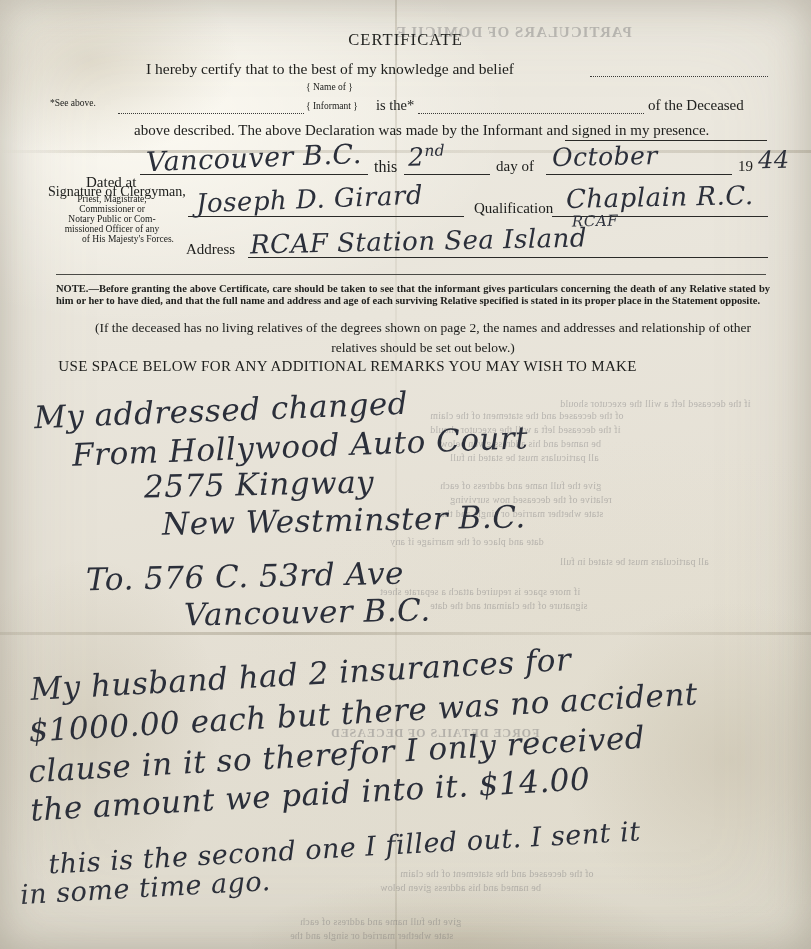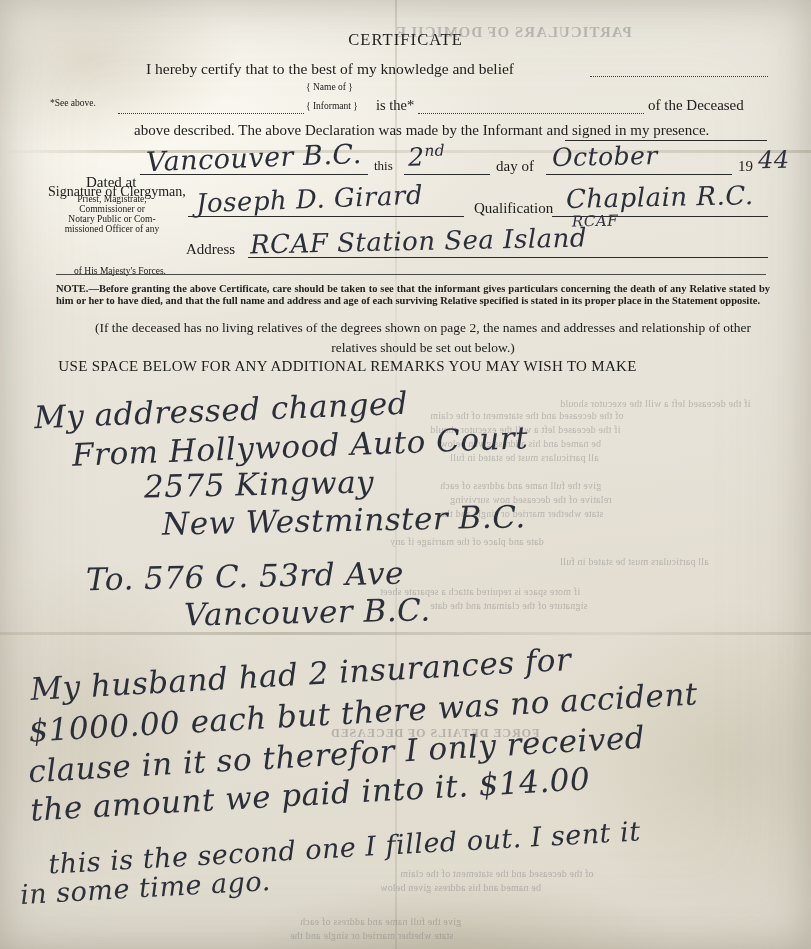--- a/index.html
+++ b/index.html
@@ -139,32 +139,32 @@
 
   <div class="printed" style="left:376px; top:97px; font-size:14.5px;">is the*</div>
   <div class="dotline" style="left:418px; top:113px; width:226px;"></div>
   <div class="printed" style="left:648px; top:97px; font-size:15px;">of the Deceased</div>
 
   <div class="printed" style="left:118px; top:122px; font-size:15px;margin-left:16px;">above described.   The above Declaration was made by the Informant and signed in my presence.</div>
   <div class="soline" style="left:565px; top:140px; width:202px;"></div>
 
   <div class="printed" style="left:86px; top:174px; font-size:15px;">Dated at</div>
   <div class="soline" style="left:140px; top:174px; width:228px;"></div>
-  <div class="printed" style="left:374px; top:158px; font-size:13px;">this</div>
+  <div class="printed" style="left:374px; top:158px; font-size:16px;">this</div>
   <div class="soline" style="left:404px; top:174px; width:86px;"></div>
   <div class="printed" style="left:496px; top:158px; font-size:15px;">day of</div>
   <div class="soline" style="left:546px; top:174px; width:186px;"></div>
   <div class="printed" style="left:738px; top:158px; font-size:15px;">19</div>
 
   <div class="printed center" style="left:48px; top:184px; width:128px; font-size:14px;">Signature  of  Clergyman,</div>
   <div class="printed center" style="left:48px; top:194px; width:128px; font-size:9.5px;">Priest, Magistrate,</div>
   <div class="printed center" style="left:48px; top:204px; width:128px; font-size:9.5px;">Commissioner or</div>
   <div class="printed center" style="left:48px; top:214px; width:128px; font-size:9.5px;">Notary Public or Com-</div>
   <div class="printed center" style="left:48px; top:224px; width:128px; font-size:9.5px;">missioned Officer of any</div>
-  <div class="printed center" style="left:56px; top:234px; width:128px; font-size:9.5px;margin-top:32px;">of His Majesty's Forces.</div>
+  <div class="printed center" style="left:64px; top:234px; width:128px; font-size:9.5px;">of His Majesty's Forces.</div>
 
   <div class="soline" style="left:188px; top:216px; width:276px;"></div>
   <div class="printed" style="left:474px; top:200px; font-size:15px;">Qualification</div>
   <div class="soline" style="left:552px; top:216px; width:216px;"></div>
 
   <div class="printed" style="left:186px; top:241px; font-size:15px;">Address</div>
   <div class="soline" style="left:248px; top:257px; width:520px;"></div>
 
   <div class="hand slant" style="left:146px; top:142px; font-size:27px;">Vancouver  B.C.</div>
   <div class="hand slant1" style="left:408px; top:142px; font-size:25px;"><span>2</span><span class="sup">nd</span></div>

